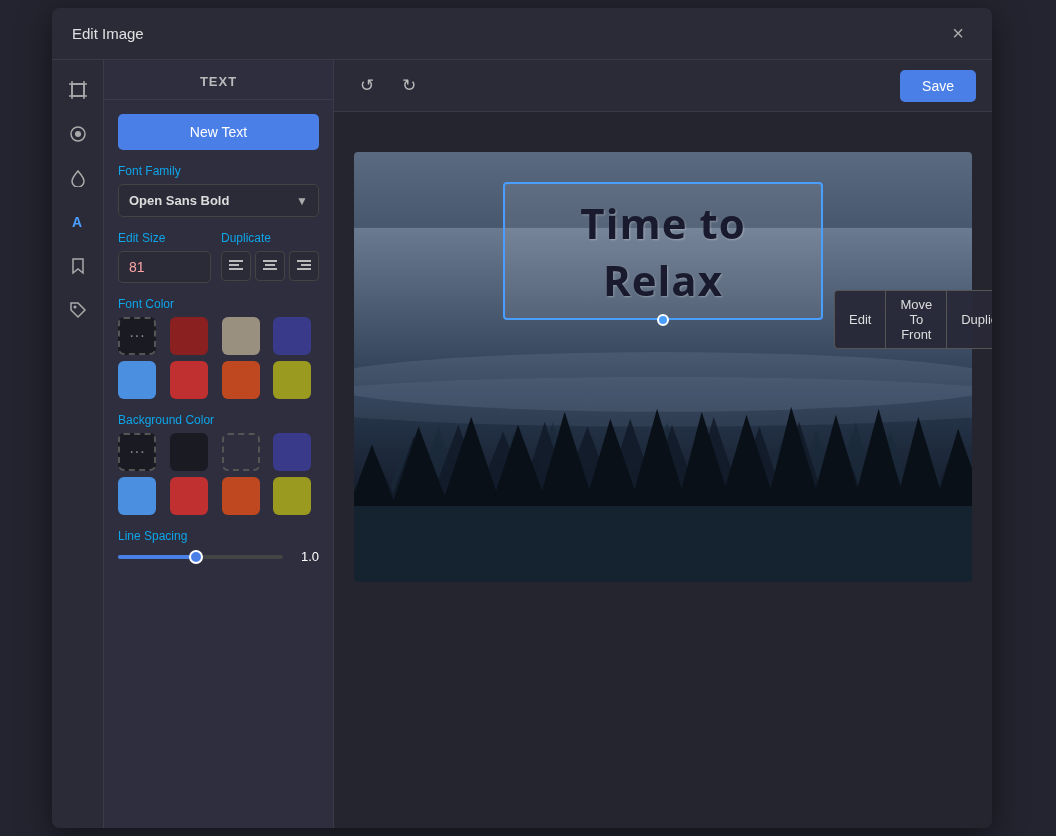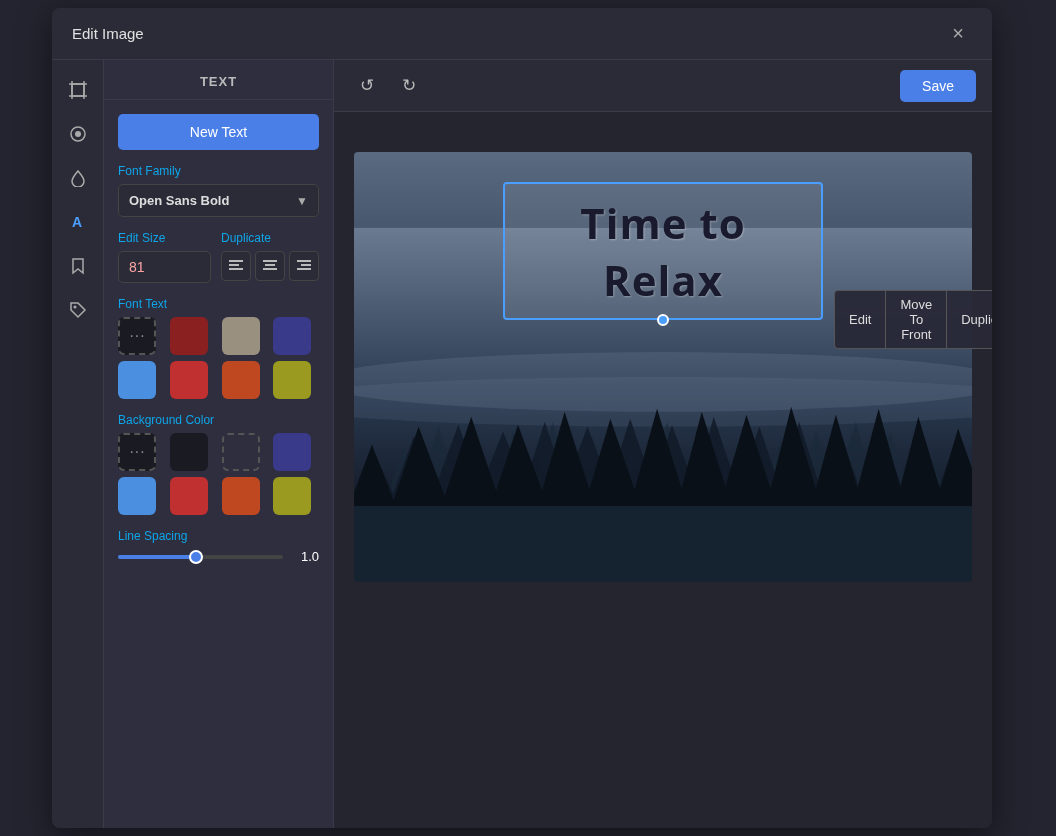--- a/index.html
+++ b/index.html
@@ -503,21 +503,21 @@
                   <rect x="0" y="0" width="14" height="2" fill="#bbb"></rect>
                   <rect x="4" y="4" width="10" height="2" fill="#bbb"></rect>
                   <rect x="0" y="8" width="14" height="2" fill="#bbb"></rect>
                 </svg>
               </button>
             </div>
           </div>
         </div>
 
         <div>
-          <div class="field-label">Font Text</div>
+          <div class="field-label">Font Color</div>
           <div class="color-grid">
             <div class="color-swatch dots">···</div>
             <div class="color-swatch" style="background:#8b2020;"></div>
             <div class="color-swatch" style="background:#9a9080;"></div>
             <div class="color-swatch" style="background:#3a3a8a;"></div>
             <div class="color-swatch" style="background:#4a8fe0;"></div>
             <div class="color-swatch" style="background:#c03030;"></div>
             <div class="color-swatch" style="background:#c04820;"></div>
             <div class="color-swatch" style="background:#9a9a20;"></div>
           </div>

